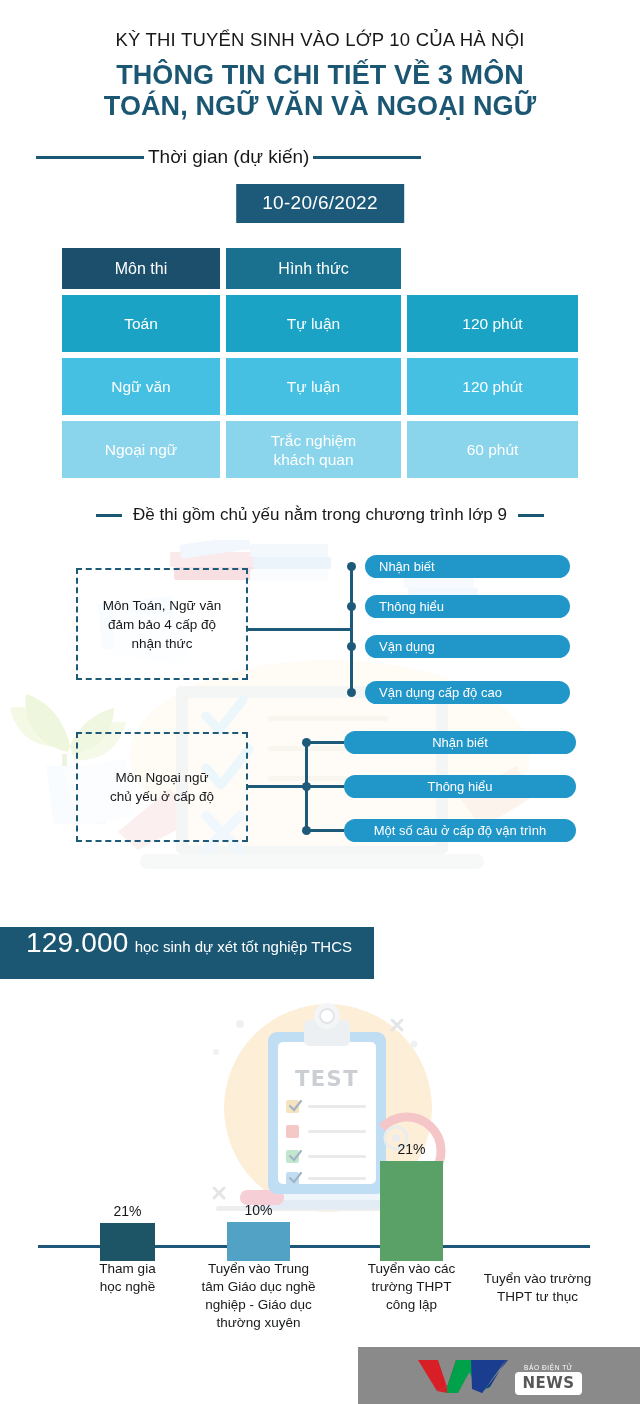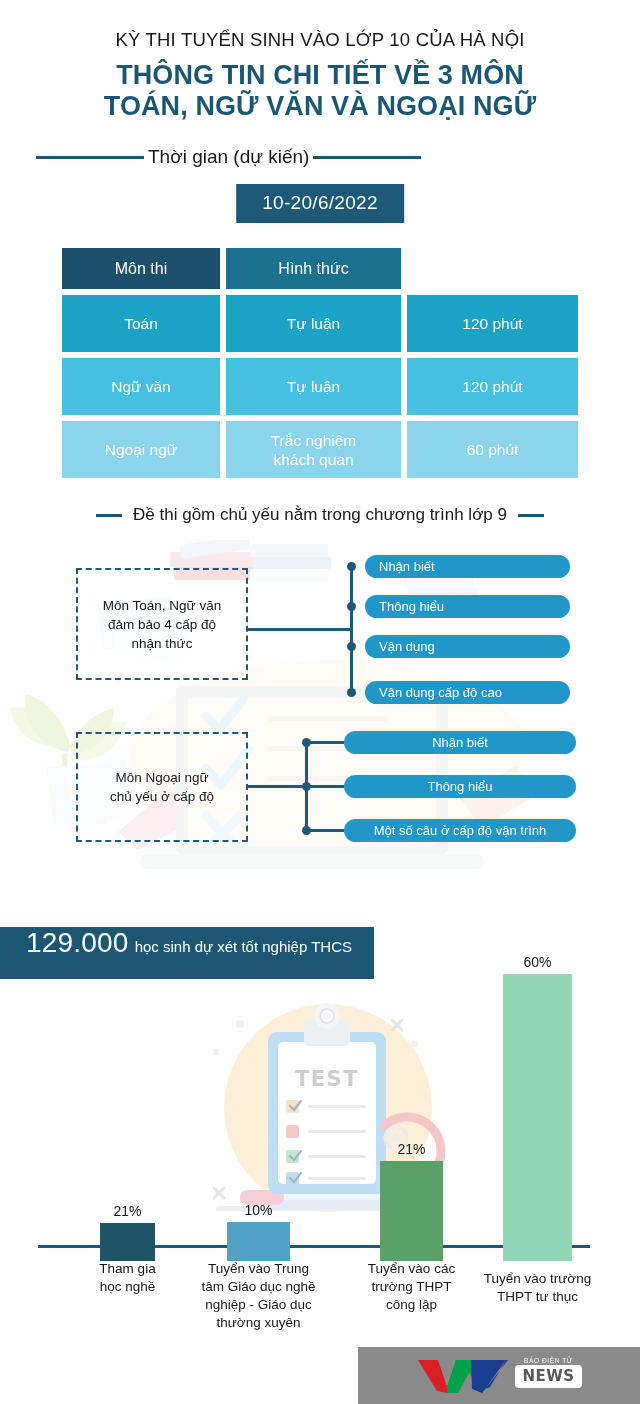--- a/index.html
+++ b/index.html
@@ -127,21 +127,21 @@
     position: absolute; top: 320px;
     text-align: center; font-size: 13.5px; line-height: 18px; color: #16181a;
   }
 
   
   .footer {
     position: absolute; left: 358px; top: 1347px;
     width: 282px; height: 57px; background: #8a8a8a;
     display: flex; align-items: center; justify-content: center;
   }
-  .logo { display: flex; align-items: flex-start; gap: 7px; }
+  .logo { display: flex; align-items: flex-end; gap: 7px; }
   .vtv { display: flex; align-items: flex-start; }
   .vtv svg { display: block; }
   .newsbox {
     background: #fff; border-radius: 4px;
     padding: 2px 7px 3px;
     display: flex; align-items: center; justify-content: center;
   }
   .newsbox .nt {
     font-family: "DejaVu Sans", sans-serif;
     font-size: 15px; font-weight: 700; letter-spacing: .5px; color: #58585a;
@@ -391,23 +391,20 @@
     <div class="axis" style="background: rgb(31, 87, 120);"></div>
 
     <div class="bar" id="bar-0" style="left: 100px; width: 55px; height: 38px; background: rgb(29, 85, 103);">
       <span class="blabel">21%</span>
     </div>
     <div class="bar" id="bar-1" style="left: 227px; width: 63px; height: 39px; background: rgb(82, 162, 198);">
       <span class="blabel">10%</span>
     </div>
     <div class="bar" id="bar-2" style="left: 380px; width: 63px; height: 100px; background: rgb(90, 161, 103);">
       <span class="blabel">21%</span>
-    </div>
-    <div class="bar" id="bar-3" style="left: 503px; width: 69px; height: 287px; background: rgb(146, 214, 182);">
-      <span class="blabel">60%</span>
     </div>
 
     <div class="xlabel" id="xl-0" style="width: 120px; left: 67.5px;">Tham gia<br>học nghề</div>
     <div class="xlabel" id="xl-1" style="width: 160px; left: 178.5px;">Tuyển vào Trung<br>tâm Giáo dục nghề<br>nghiệp - Giáo dục<br>thường xuyên</div>
     <div class="xlabel" id="xl-2" style="width: 130px; left: 346.5px;">Tuyển vào các<br>trường THPT<br>công lập</div>
     <div class="xlabel" id="xl-3" style="width: 150px; left: 462.5px; margin-top: 10px;">Tuyển vào trường<br>THPT tư thục</div>
   </div>
 
   <div class="footer">
     <div class="logo">

